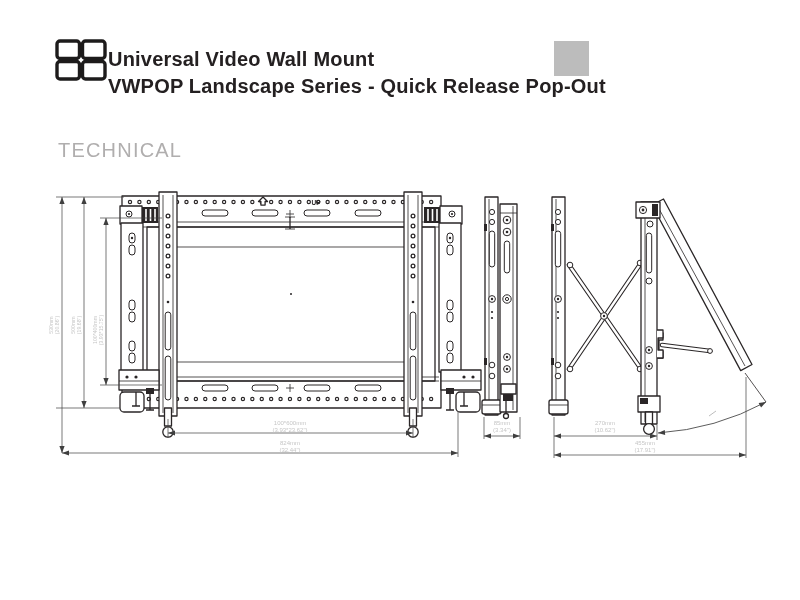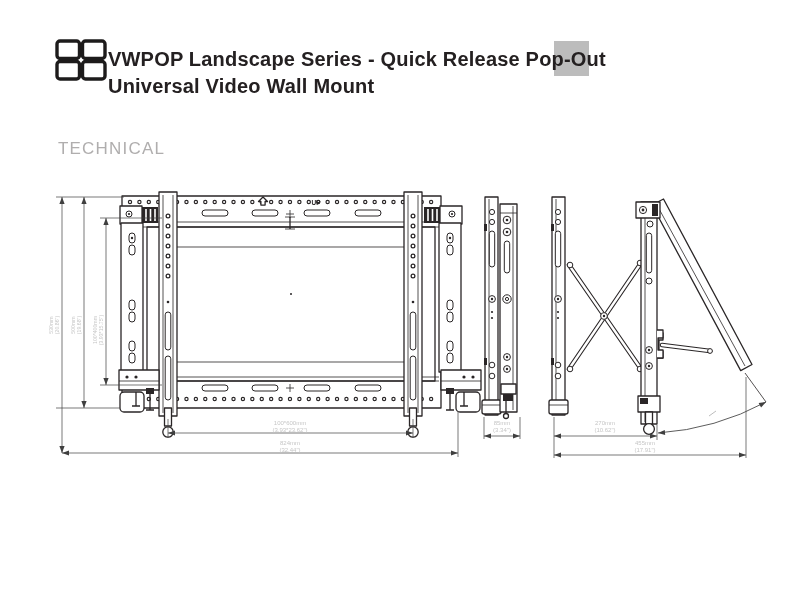--- a/index.html
+++ b/index.html
@@ -11,21 +11,21 @@
   .logo{position:absolute;left:55px;top:39px;width:52px;height:42px;}
   .title{
     position:absolute;left:108px;top:46px;width:540px;
     font-size:20px;font-weight:bold;color:#242021;line-height:27px;letter-spacing:.2px;
   }
   .title-highlight{
     position:absolute;left:554px;top:41px;width:35px;height:35px;background:#bcbcbc;
   }
   .section-heading{
     position:absolute;left:58px;top:139px;
-    font-size:17px;color:#b0aeae;letter-spacing:1.2px;
+    font-size:20px;color:#b0aeae;letter-spacing:1.2px;
   }
   
   .drawing{position:absolute;left:0;top:0;width:800px;height:600px;}
   .ln{stroke:#2a2627;stroke-width:1.3;fill:none;stroke-linejoin:round;}
   .lnw{stroke:#2a2627;stroke-width:1.3;fill:#ffffff;stroke-linejoin:round;}
   .thin{stroke:#2a2627;stroke-width:.8;fill:none;}
   .dark{fill:#2a2627;stroke:none;}
   .hole{fill:#ffffff;stroke:#2a2627;stroke-width:1;}
   .dot{fill:#2a2627;stroke:none;}
   .ringO{stroke:#2a2627;stroke-width:4.4;stroke-dasharray:.01 9.4;stroke-linecap:round;fill:none;}
@@ -46,22 +46,22 @@
 
 <svg class="logo" viewBox="0 0 52 42">
   <rect x="2" y="2" width="22.5" height="17.5" rx="3" fill="none" stroke="#1d1b1b" stroke-width="3.4"></rect>
   <rect x="27.5" y="2" width="22.5" height="17.5" rx="3" fill="none" stroke="#1d1b1b" stroke-width="3.4"></rect>
   <rect x="2" y="22.5" width="22.5" height="17.5" rx="3" fill="none" stroke="#1d1b1b" stroke-width="3.4"></rect>
   <rect x="27.5" y="22.5" width="22.5" height="17.5" rx="3" fill="none" stroke="#1d1b1b" stroke-width="3.4"></rect>
 </svg>
 
 <div class="title-highlight"></div>
 <div class="title">
+  <div>Universal Video Wall Mount</div>
   <div>VWPOP Landscape Series - Quick Release Pop-Out</div>
-  <div>Universal Video Wall Mount</div>
 </div>
 
 <div class="section-heading">TECHNICAL</div>
 
 <svg class="drawing" viewBox="0 0 800 600">
   <defs>
     <marker id="ah" markerUnits="userSpaceOnUse" markerWidth="9" markerHeight="7" refX="7.5" refY="3" orient="auto-start-reverse">
       <path d="M0.5,0.4 L7.5,3 L0.5,5.6 Z" fill="#3f3f3f"></path>
     </marker>
   </defs>

